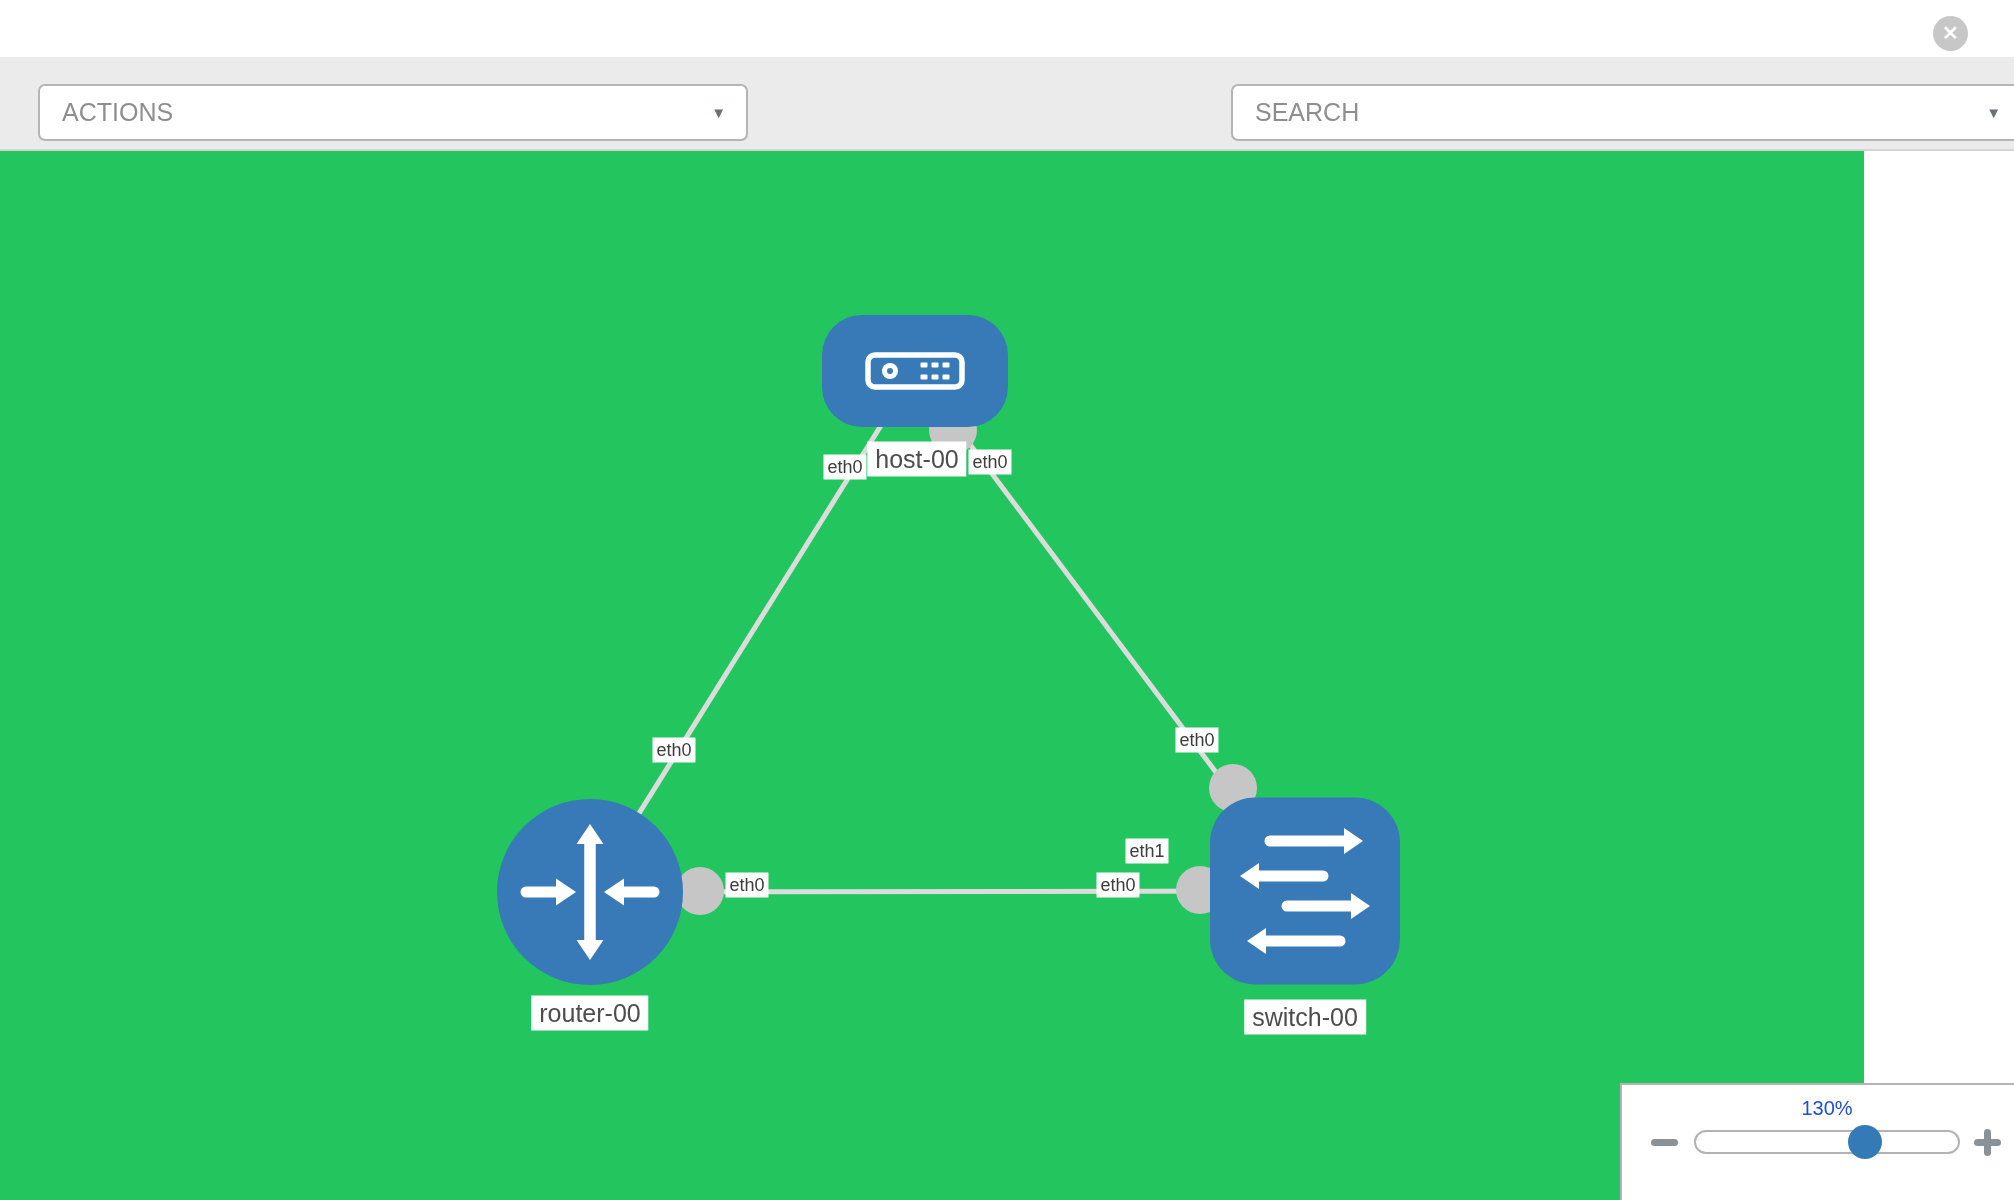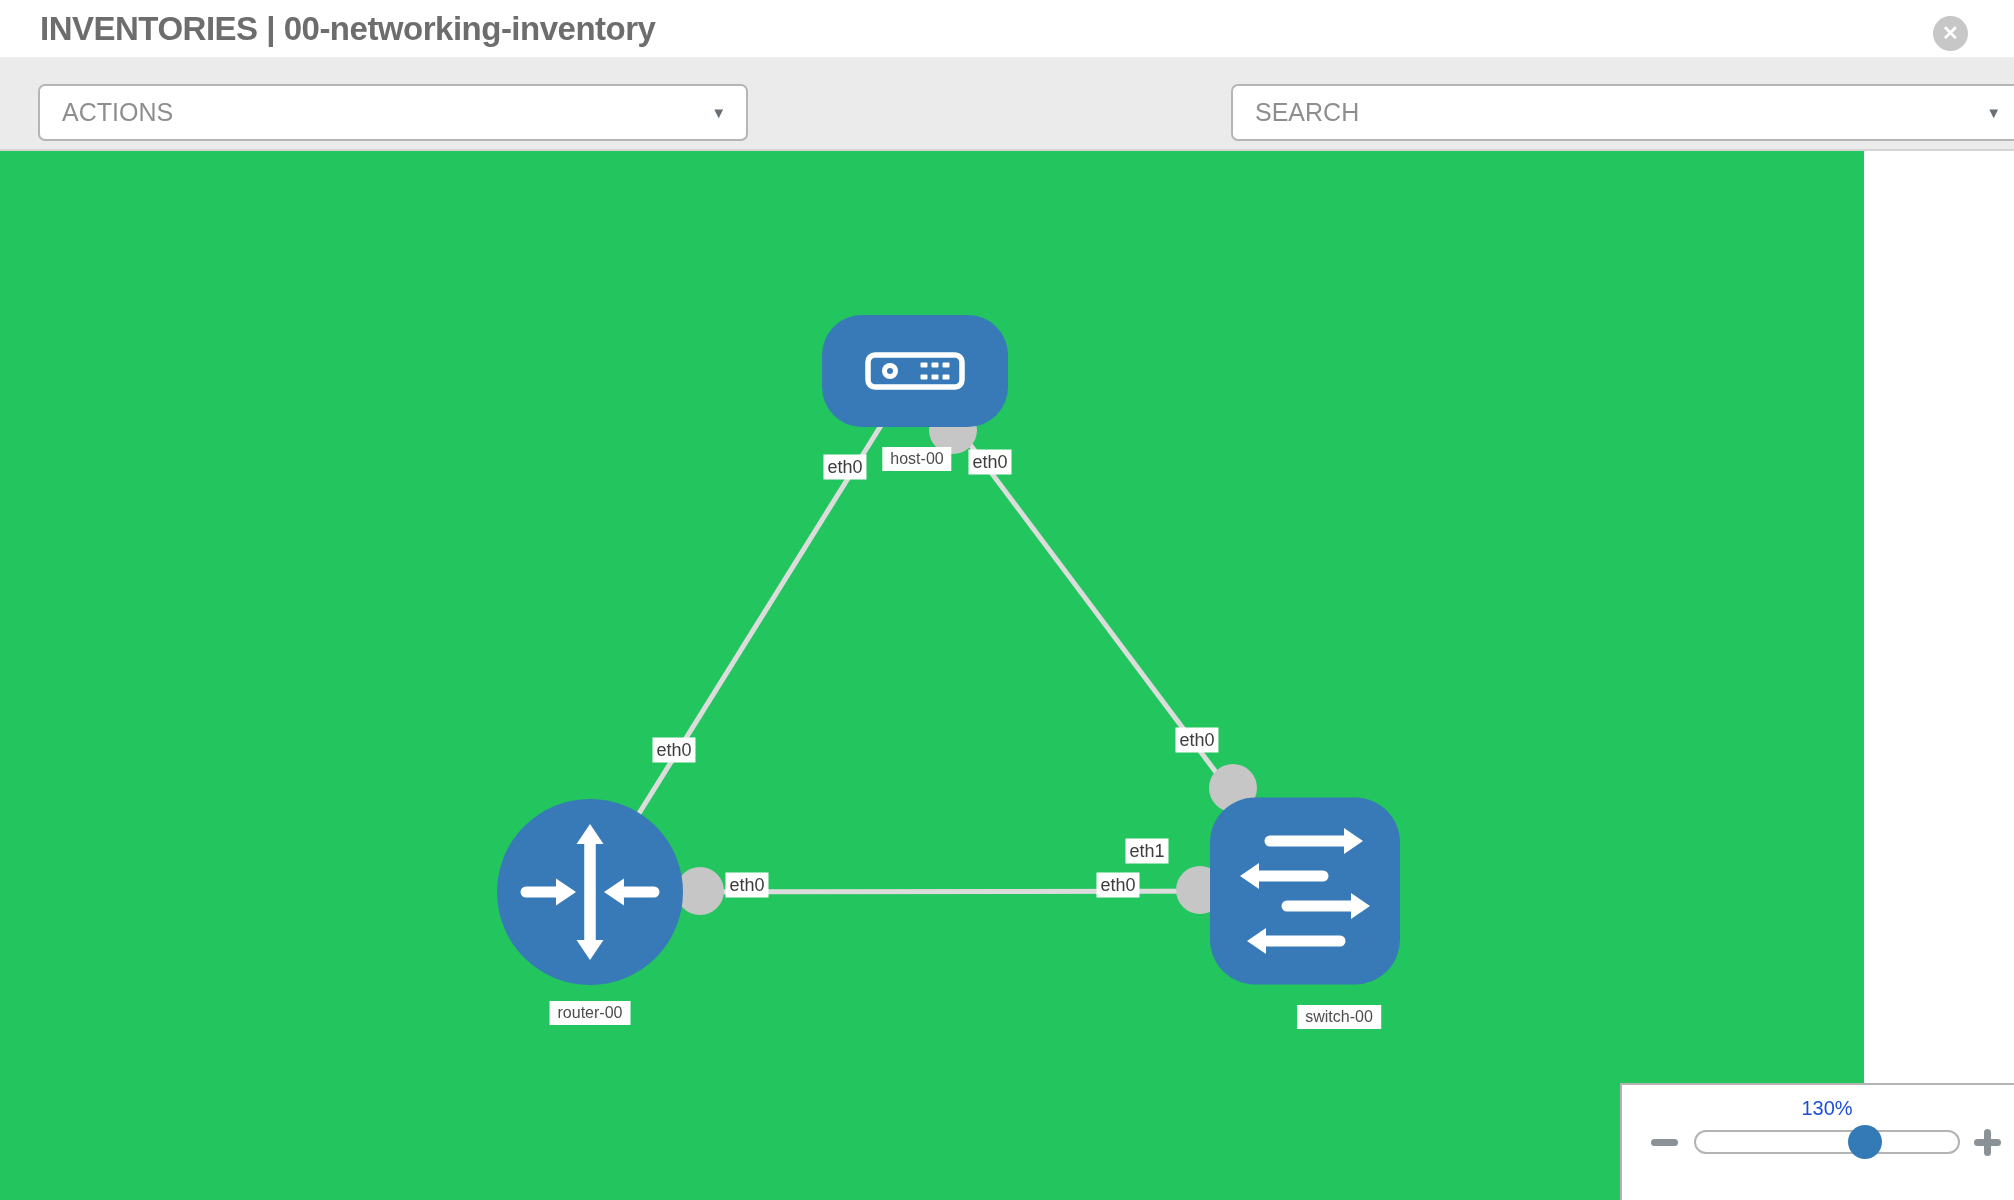--- a/index.html
+++ b/index.html
@@ -28,21 +28,21 @@
   .tool-btn { position:absolute; top:93px; width:46px; height:46px; background:transparent;
     border:none; cursor:pointer; padding:0; }
   .tool-btn-wrench { left:1044px; }
   .tool-btn-key    { left:1110px; }
 
   
   .canvas { position:absolute; left:0; top:151px; width:1864px; height:1049px;
     background:#22c55e; overflow:hidden; }
   .canvas svg { position:absolute; left:0; top:0; }
   .node-label { position:absolute; transform:translate(-50%,-50%); background:#fff;
-    color:#4d4d4d; font-size:16px; padding:3px 8px; white-space:nowrap; }
+    color:#4d4d4d; font-size:25px; padding:3px 8px; white-space:nowrap; }
   .iface-label { position:absolute; transform:translate(-50%,-50%); background:#fff;
     color:#3d3d3d; font-size:18px; padding:2px 4px; white-space:nowrap; }
 
   
   .zoom-panel { position:absolute; left:1620px; top:1083px; width:396px; height:119px;
     background:#fff; border:2px solid #b3b3b3; }
   .zoom-percent { position:absolute; left:72px; top:12px; width:266px; text-align:center;
     font-size:20px; color:#1d4ed8; }
   .zoom-minus { position:absolute; left:29px; top:54px; width:27px; height:7px;
     border-radius:4px; background:#8a9297; border:none; cursor:pointer; padding:0; }
@@ -54,21 +54,20 @@
     border-radius:4px; background:#8a9297; }
   .zoom-track { position:absolute; left:72px; top:45px; width:266px; height:24px;
     background:#fff; border:2px solid #b3b3b3; border-radius:13px; cursor:pointer; }
   .zoom-thumb { position:absolute; left:152px; top:-7px; width:34px; height:34px;
     border-radius:50%; background:#337ab7; cursor:grab; }
 </style>
 </head>
 <body>
 
 <div class="header">
-  <div class="page-title">INVENTORIES | 00-networking-inventory</div>
   <button class="close-btn">
     <span>✕</span>
   </button>
 </div>
 
 <div class="toolbar">
   <div class="dropdown dropdown-actions">
     <span class="dropdown-label">ACTIONS</span>
     <span class="dropdown-caret">▼</span>
   </div>
@@ -143,21 +142,21 @@
     </svg>
 <div class="iface-label" style="left: 845px; top: 316px;">eth0</div>
     <div class="iface-label" style="left: 990px; top: 311px;">eth0</div>
     <div class="iface-label" style="left: 674px; top: 599px;">eth0</div>
     <div class="iface-label" style="left: 1197px; top: 589px;">eth0</div>
     <div class="iface-label" style="left: 747px; top: 734px;">eth0</div>
     <div class="iface-label" style="left: 1118px; top: 734px;">eth0</div>
     <div class="iface-label" style="left: 1147px; top: 700px;">eth1</div>
     <div class="node-label" style="left: 917px; top: 308px;">host-00</div>
     <div class="node-label" style="left: 590px; top: 862px;">router-00</div>
-    <div class="node-label" style="left: 1339px; top: 866px;">switch-00</div>
+    <div class="node-label" style="left: 1305px; top: 866px;">switch-00</div>
   </div>
 
 <div class="zoom-panel">
   <div class="zoom-percent">130%</div>
   <button class="zoom-minus"><span></span></button>
   <div class="zoom-track">
     <div class="zoom-thumb"></div>
   </div>
   <button class="zoom-plus"><span></span></button>
 </div>

